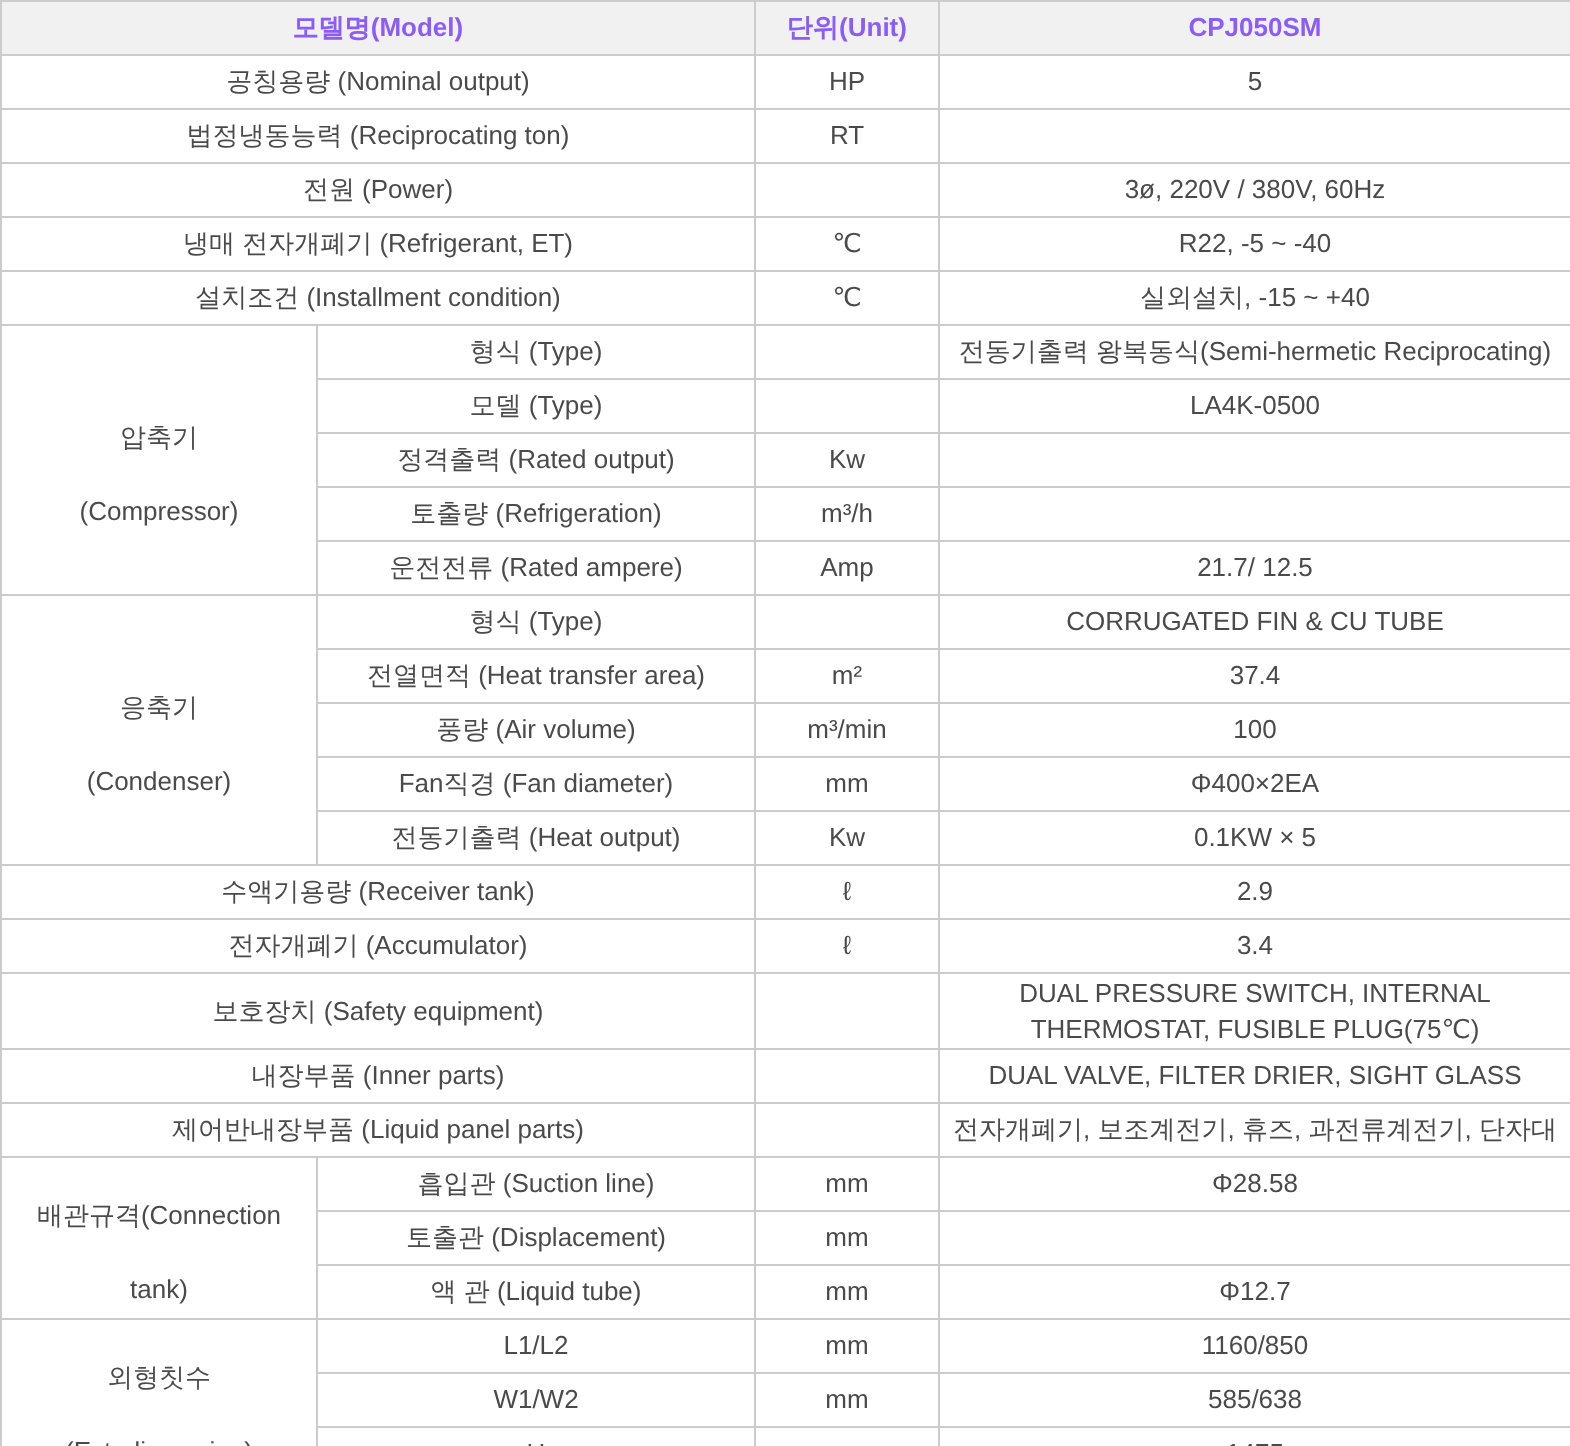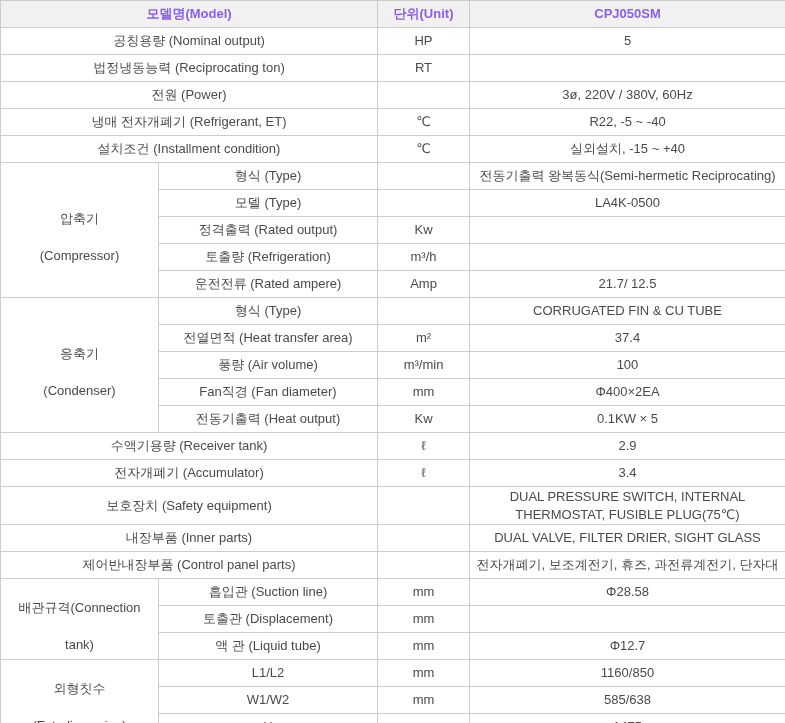--- a/index.html
+++ b/index.html
@@ -152,21 +152,21 @@
       <td colspan="2" class="tall">보호장치 (Safety equipment)</td>
       <td class="tall"></td>
       <td class="tall">DUAL PRESSURE SWITCH, INTERNAL THERMOSTAT, FUSIBLE PLUG(75℃)</td>
     </tr>
     <tr>
       <td colspan="2">내장부품 (Inner parts)</td>
       <td></td>
       <td>DUAL VALVE, FILTER DRIER, SIGHT GLASS</td>
     </tr>
     <tr>
-      <td colspan="2">제어반내장부품 (Control panel parts)</td>
+      <td colspan="2">제어반내장부품 (Liquid panel parts)</td>
       <td></td>
       <td>전자개폐기, 보조계전기, 휴즈, 과전류계전기, 단자대</td>
     </tr>
 
     <tr>
       <td rowspan="3" class="cat">
         <div>배관규격(Connection</div>
         <div>tank)</div>
       </td>
       <td>흡입관 (Suction line)</td>

